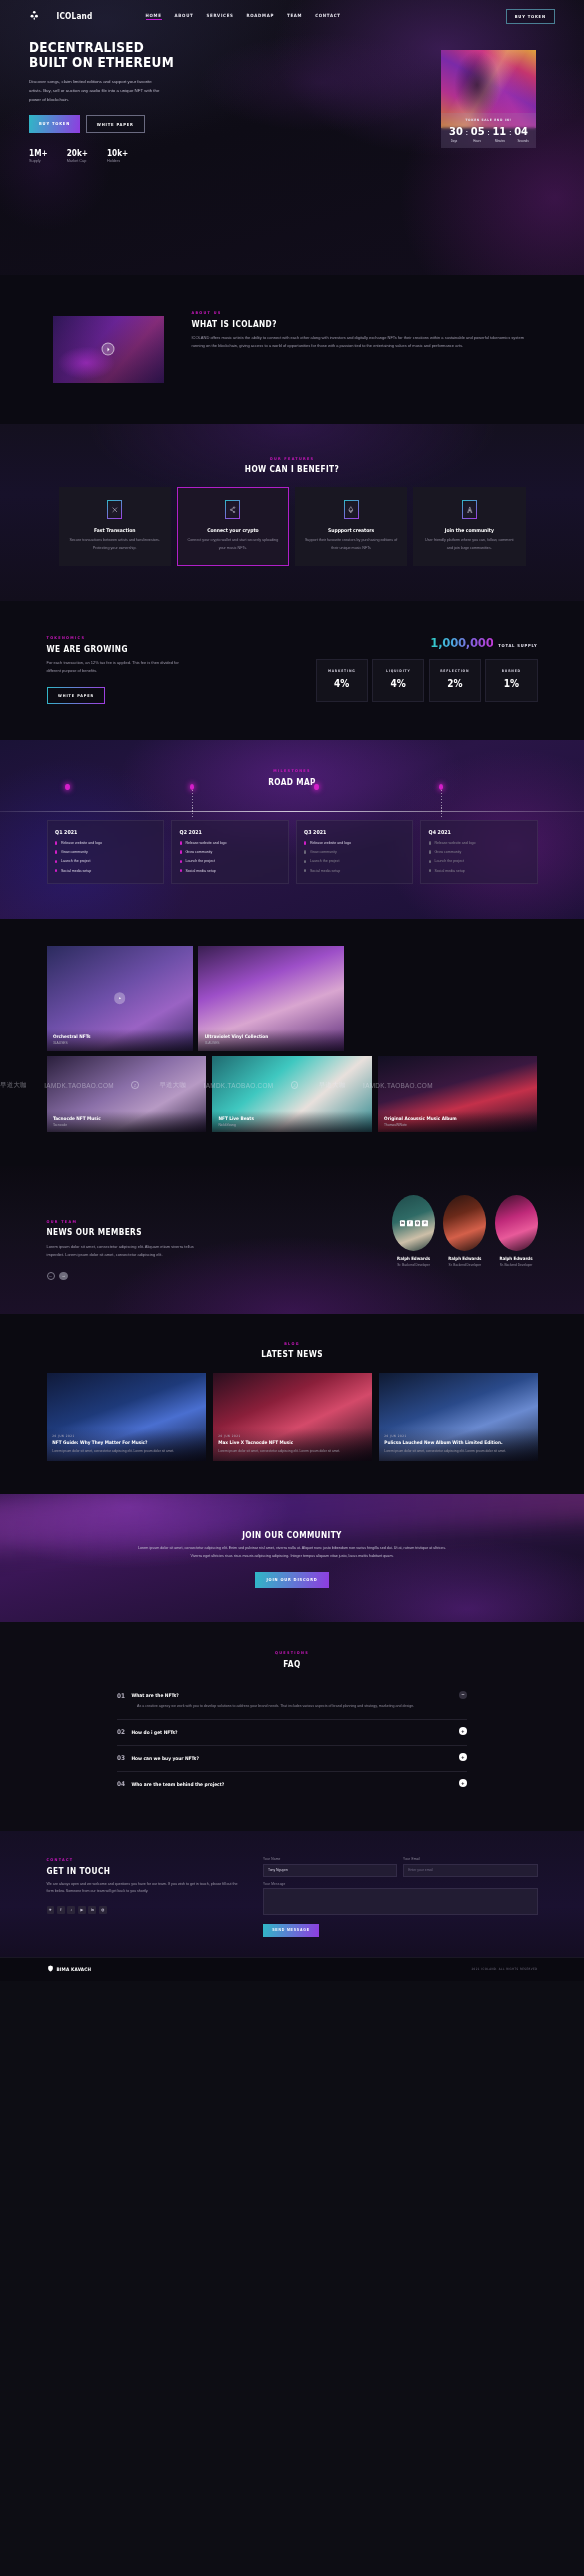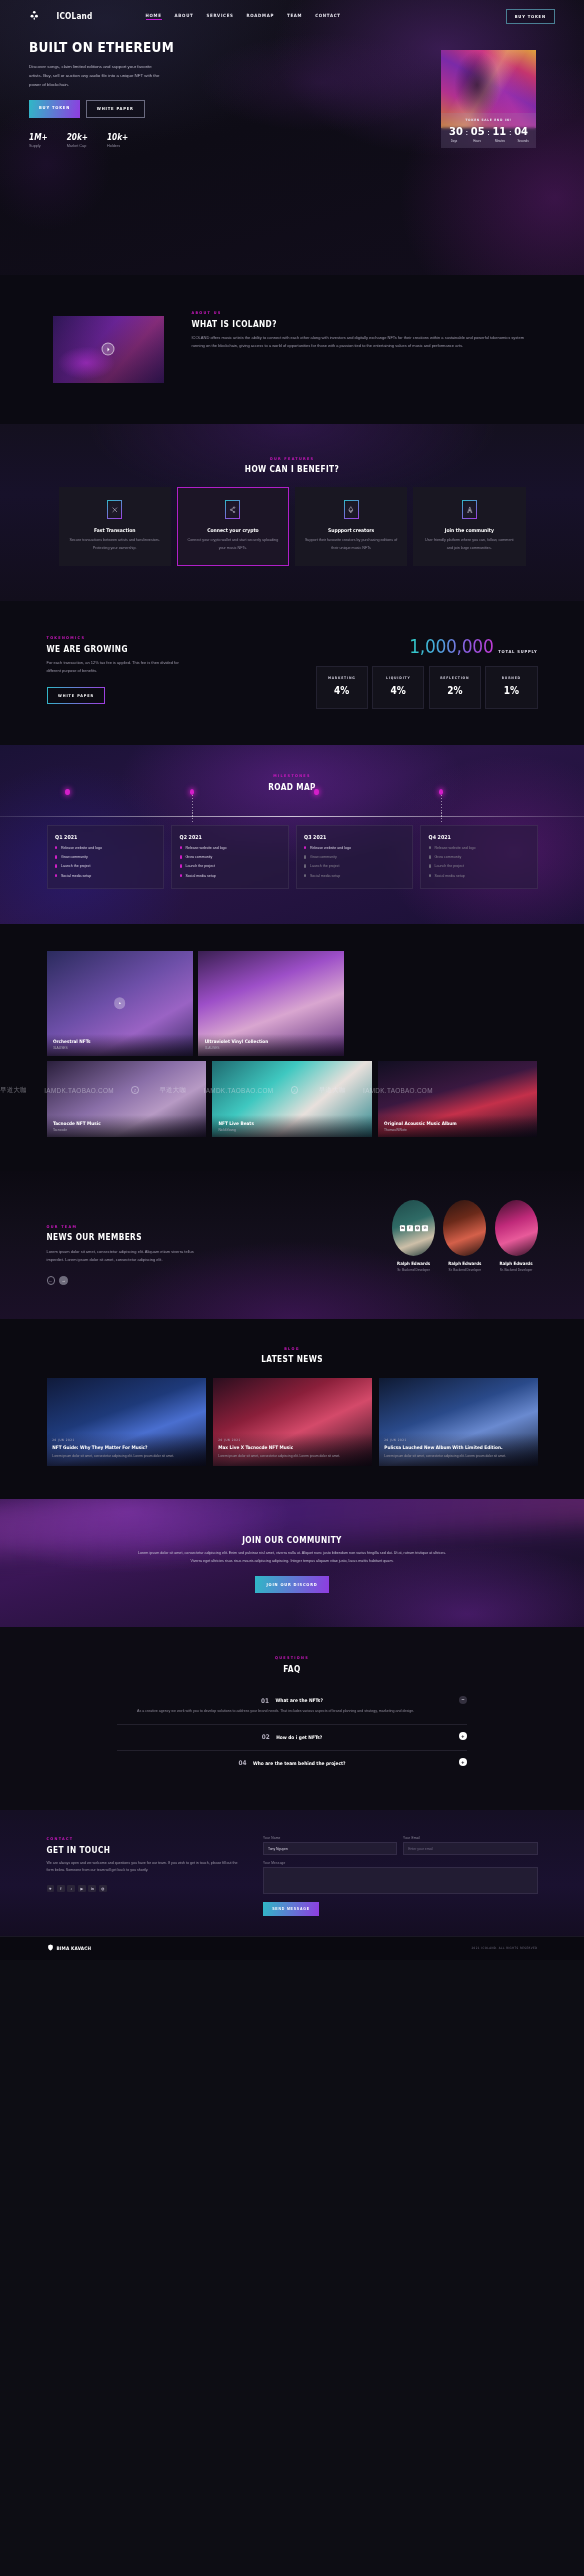--- a/index.html
+++ b/index.html
@@ -59,21 +59,21 @@
   .btn-grad {
     background:linear-gradient(100deg,#2fb8c6,#8f3ce0);
     padding:5.3px 10px; font-size:4.1px; font-weight:700; letter-spacing:0.8px; cursor:pointer;
   }
   .btn-out {
     border:0.6px solid #6a6a80; padding:5.3px 10px;
     font-size:4.1px; font-weight:700; letter-spacing:0.8px; cursor:pointer;
     background:rgba(14,14,24,.4);
   }
   .stats { display:flex; gap:19px; margin-top:14.6px; }
-  .stat-v { font-size:8.2px; font-weight:700;font-style:italic; }
+  .stat-v { font-size:8.2px; font-weight:700; }
   .stat-l { font-size:3.8px; color:#8e8a9c; margin-top:1.8px; }
 
   .hero-img {
     position:absolute; right:48px; top:50px; width:95px; height:78px;
     background:
       linear-gradient(28deg,#d17b2a 0%, #b2318f 30%, #7a2aa8 55%, #c4356e 78%, #e0a33c 100%);
     overflow:hidden;
   }
   .hero-img:after{
     content:""; position:absolute; inset:0;
@@ -145,21 +145,21 @@
   .card-t { font-size:5px; font-weight:700; }
   .card-p { font-size:3.7px; line-height:2.0; color:#8d899a; margin-top:4.1px; }
 
   
   .tokeno { background:#0c0b13; padding:34px 0 36px; }
   .tok-wrap { display:flex; width:491px; margin:0 auto; }
   .tok-left { width:199px; }
   .tok-right { margin-left:auto; width:222px; }
   .supply-row { display:flex; align-items:baseline; justify-content:flex-end; gap:4.7px; }
   .supply-n {
-    font-size:19px; font-weight:400; letter-spacing:-0.3px;
+    font-size:13px; font-weight:700; letter-spacing:-0.3px;
     background:linear-gradient(95deg,#2fd0c8 0%,#4aa8dd 35%,#8a5de0 68%,#c23ad6 100%);
     -webkit-background-clip:text; background-clip:text; color:transparent;text-align:right;
   }
   .supply-l { font-size:4.1px; font-weight:700; letter-spacing:0.8px; color:#e6e3ef; }
   .tok-cards { display:flex; gap:4.1px; margin-top:9.3px; }
   .tok-card {
     flex:1; background:#13121b; border:0.6px solid #232130;
     padding:8.2px 0 11.7px; text-align:center;
   }
   .tok-k { font-size:3.4px; font-weight:700; letter-spacing:0.8px; color:#cfccda; }
@@ -315,21 +315,21 @@
     display:inline-block; margin-top:10.5px; padding:5.8px 11.7px;
     background:linear-gradient(100deg,#2fb8c6,#8f3ce0);
     font-size:4px; font-weight:700; letter-spacing:0.8px; cursor:pointer;
   }
 
   
   .faq { background:#0d0c14; padding:28px 0 34px; text-align:center; }
   .faq-list { width:350px; margin:15px auto 0; text-align:left; }
   .faq-item { padding:8.2px 0 8.8px; border-bottom:0.6px solid #23212d; position:relative; }
   .faq-item:last-child { border-bottom:none; }
-  .faq-head { display:flex; align-items:flex-start; gap:4px;justify-content:center; }
+  .faq-head { display:flex; align-items:flex-start; gap:4px; }
   .faq-no { font-size:6.4px; font-weight:700; color:#b3afbe; width:10.5px; flex:none; }
   .faq-q { font-size:4.8px; font-weight:700; padding-top:1.2px; }
   .faq-toggle {
     position:absolute; right:0; top:7px; width:8.2px; height:8.2px; border-radius:50%;
     background:#fff; color:#15131d; display:flex; align-items:center; justify-content:center;
     font-size:5.3px; font-weight:700; cursor:pointer; line-height:1;
   }
   .faq-toggle.minus { background:#33303e; color:#d8d4e2; }
   .faq-a { font-size:3.6px; line-height:2.0; color:#8e8a99; margin:3.5px 0 0 20px; }
 
@@ -394,20 +394,21 @@
       <span class="nav-link cond">ABOUT</span>
       <span class="nav-link cond">SERVICES</span>
       <span class="nav-link cond">ROADMAP</span>
       <span class="nav-link cond">TEAM</span>
       <span class="nav-link cond">CONTACT</span>
     </div>
     <div class="btn-token cond">BUY TOKEN</div>
   </nav>
 
   <div class="hero-body">
+    <h1 class="h1 cond">DECENTRALISED</h1>
     <h1 class="h1 cond">BUILT ON ETHEREUM</h1>
     <p class="hero-p">Discover songs, claim limited editions and support your favorite artists. Buy, sell or auction any audio file into a unique NFT with the power of blockchain.</p>
     <div class="hero-btns">
       <div class="btn-grad cond">BUY TOKEN</div>
       <div class="btn-out cond">WHITE PAPER</div>
     </div>
     <div class="stats">
       <div>
         <div class="stat-v cond">1M+</div>
         <div class="stat-l">Supply</div>
@@ -779,20 +780,27 @@
         <span class="faq-no cond">01</span>
         <span class="faq-q cond">What are the NFTs?</span>
       </div>
       <div class="faq-a">As a creative agency we work with you to develop solutions to address your brand needs. That includes various aspects of brand planning and strategy, marketing and design.</div>
       <div class="faq-toggle minus">–</div>
     </div>
     <div class="faq-item">
       <div class="faq-head">
         <span class="faq-no cond">02</span>
         <span class="faq-q cond">How do i get NFTs?</span>
+      </div>
+      <div class="faq-toggle">+</div>
+    </div>
+    <div class="faq-item">
+      <div class="faq-head">
+        <span class="faq-no cond">03</span>
+        <span class="faq-q cond">How can we buy your NFTs?</span>
       </div>
       <div class="faq-toggle">+</div>
     </div>
     <div class="faq-item">
       <div class="faq-head">
         <span class="faq-no cond">04</span>
         <span class="faq-q cond">Who are the team behind the project?</span>
       </div>
       <div class="faq-toggle">+</div>
     </div>

